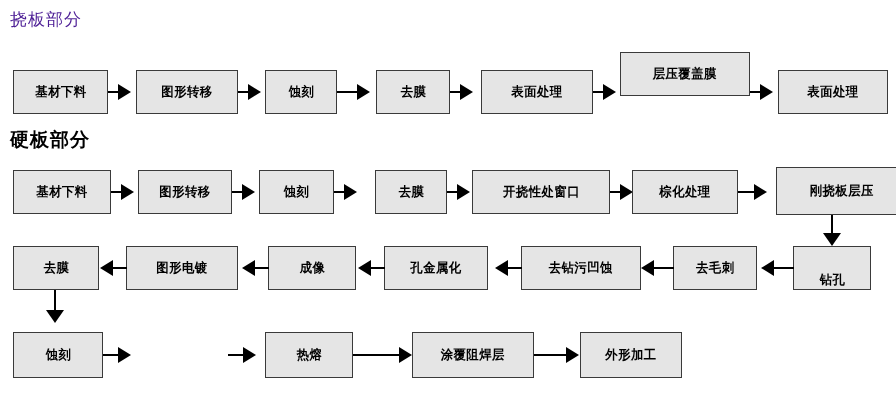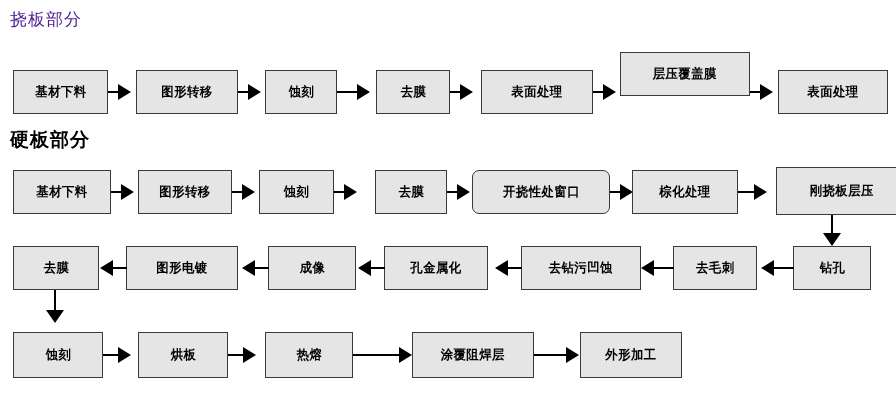--- a/index.html
+++ b/index.html
@@ -151,40 +151,40 @@
   </div>
   <div class="conn-h" style="left:334px; top:191px; width:11px;"></div>
   <div class="head-r" style="left:344px; top:184px;"></div>
 
   <div class="node" style="left:375px; top:170px; width:72px; height:44px;">
     <span class="lbl">去膜</span>
   </div>
   <div class="conn-h" style="left:447px; top:191px; width:11px;"></div>
   <div class="head-r" style="left:457px; top:184px;"></div>
 
-  <div class="node" style="left:472px; top:170px; width:138px; height:44px;border-radius:7px;">
+  <div class="node" style="left:472px; top:170px; width:138px; height:44px;">
     <span class="lbl">开挠性处窗口</span>
   </div>
   <div class="conn-h" style="left:610px; top:191px; width:11px;"></div>
   <div class="head-r" style="left:620px; top:184px;"></div>
 
   <div class="node" style="left:632px; top:170px; width:106px; height:44px;">
     <span class="lbl">棕化处理</span>
   </div>
   <div class="conn-h" style="left:738px; top:191px; width:18px;"></div>
   <div class="head-r" style="left:754px; top:184px;"></div>
 
   <div class="node" style="left:776px; top:167px; width:132px; height:48px;">
     <span class="lbl">刚挠板层压</span>
   </div>
 
   <div class="conn-v" style="left:831px; top:215px; height:22px;"></div>
   <div class="head-d" style="left:823px; top:233px;"></div>
 
-  <div class="node" style="left:793px; top:246px; width:78px; height:44px;">
+  <div class="node" style="left:793px; top:246px; width:78px; height:44px;align-items:flex-end;">
     <span class="lbl">钻孔</span>
   </div>
   <div class="conn-h" style="left:772px; top:267px; width:22px;"></div>
   <div class="head-l" style="left:761px; top:260px;"></div>
 
   <div class="node" style="left:673px; top:246px; width:84px; height:44px;">
     <span class="lbl">去毛刺</span>
   </div>
   <div class="conn-h" style="left:652px; top:267px; width:22px;"></div>
   <div class="head-l" style="left:641px; top:260px;"></div>
@@ -219,23 +219,20 @@
 
   <div class="conn-v" style="left:54px; top:290px; height:24px;"></div>
   <div class="head-d" style="left:46px; top:310px;"></div>
 
   <div class="node" style="left:13px; top:332px; width:90px; height:46px;">
     <span class="lbl">蚀刻</span>
   </div>
   <div class="conn-h" style="left:103px; top:354px; width:17px;"></div>
   <div class="head-r" style="left:118px; top:347px;"></div>
 
-  <div class="node" style="left:138px; top:332px; width:90px; height:46px;">
-    <span class="lbl">烘板</span>
-  </div>
   <div class="conn-h" style="left:228px; top:354px; width:17px;"></div>
   <div class="head-r" style="left:243px; top:347px;"></div>
 
   <div class="node" style="left:265px; top:332px; width:88px; height:46px;text-align:center;">
     <span class="lbl">热熔</span>
   </div>
   <div class="conn-h" style="left:353px; top:354px; width:48px;"></div>
   <div class="head-r" style="left:399px; top:347px;"></div>
 
   <div class="node" style="left:412px; top:332px; width:122px; height:46px;">

